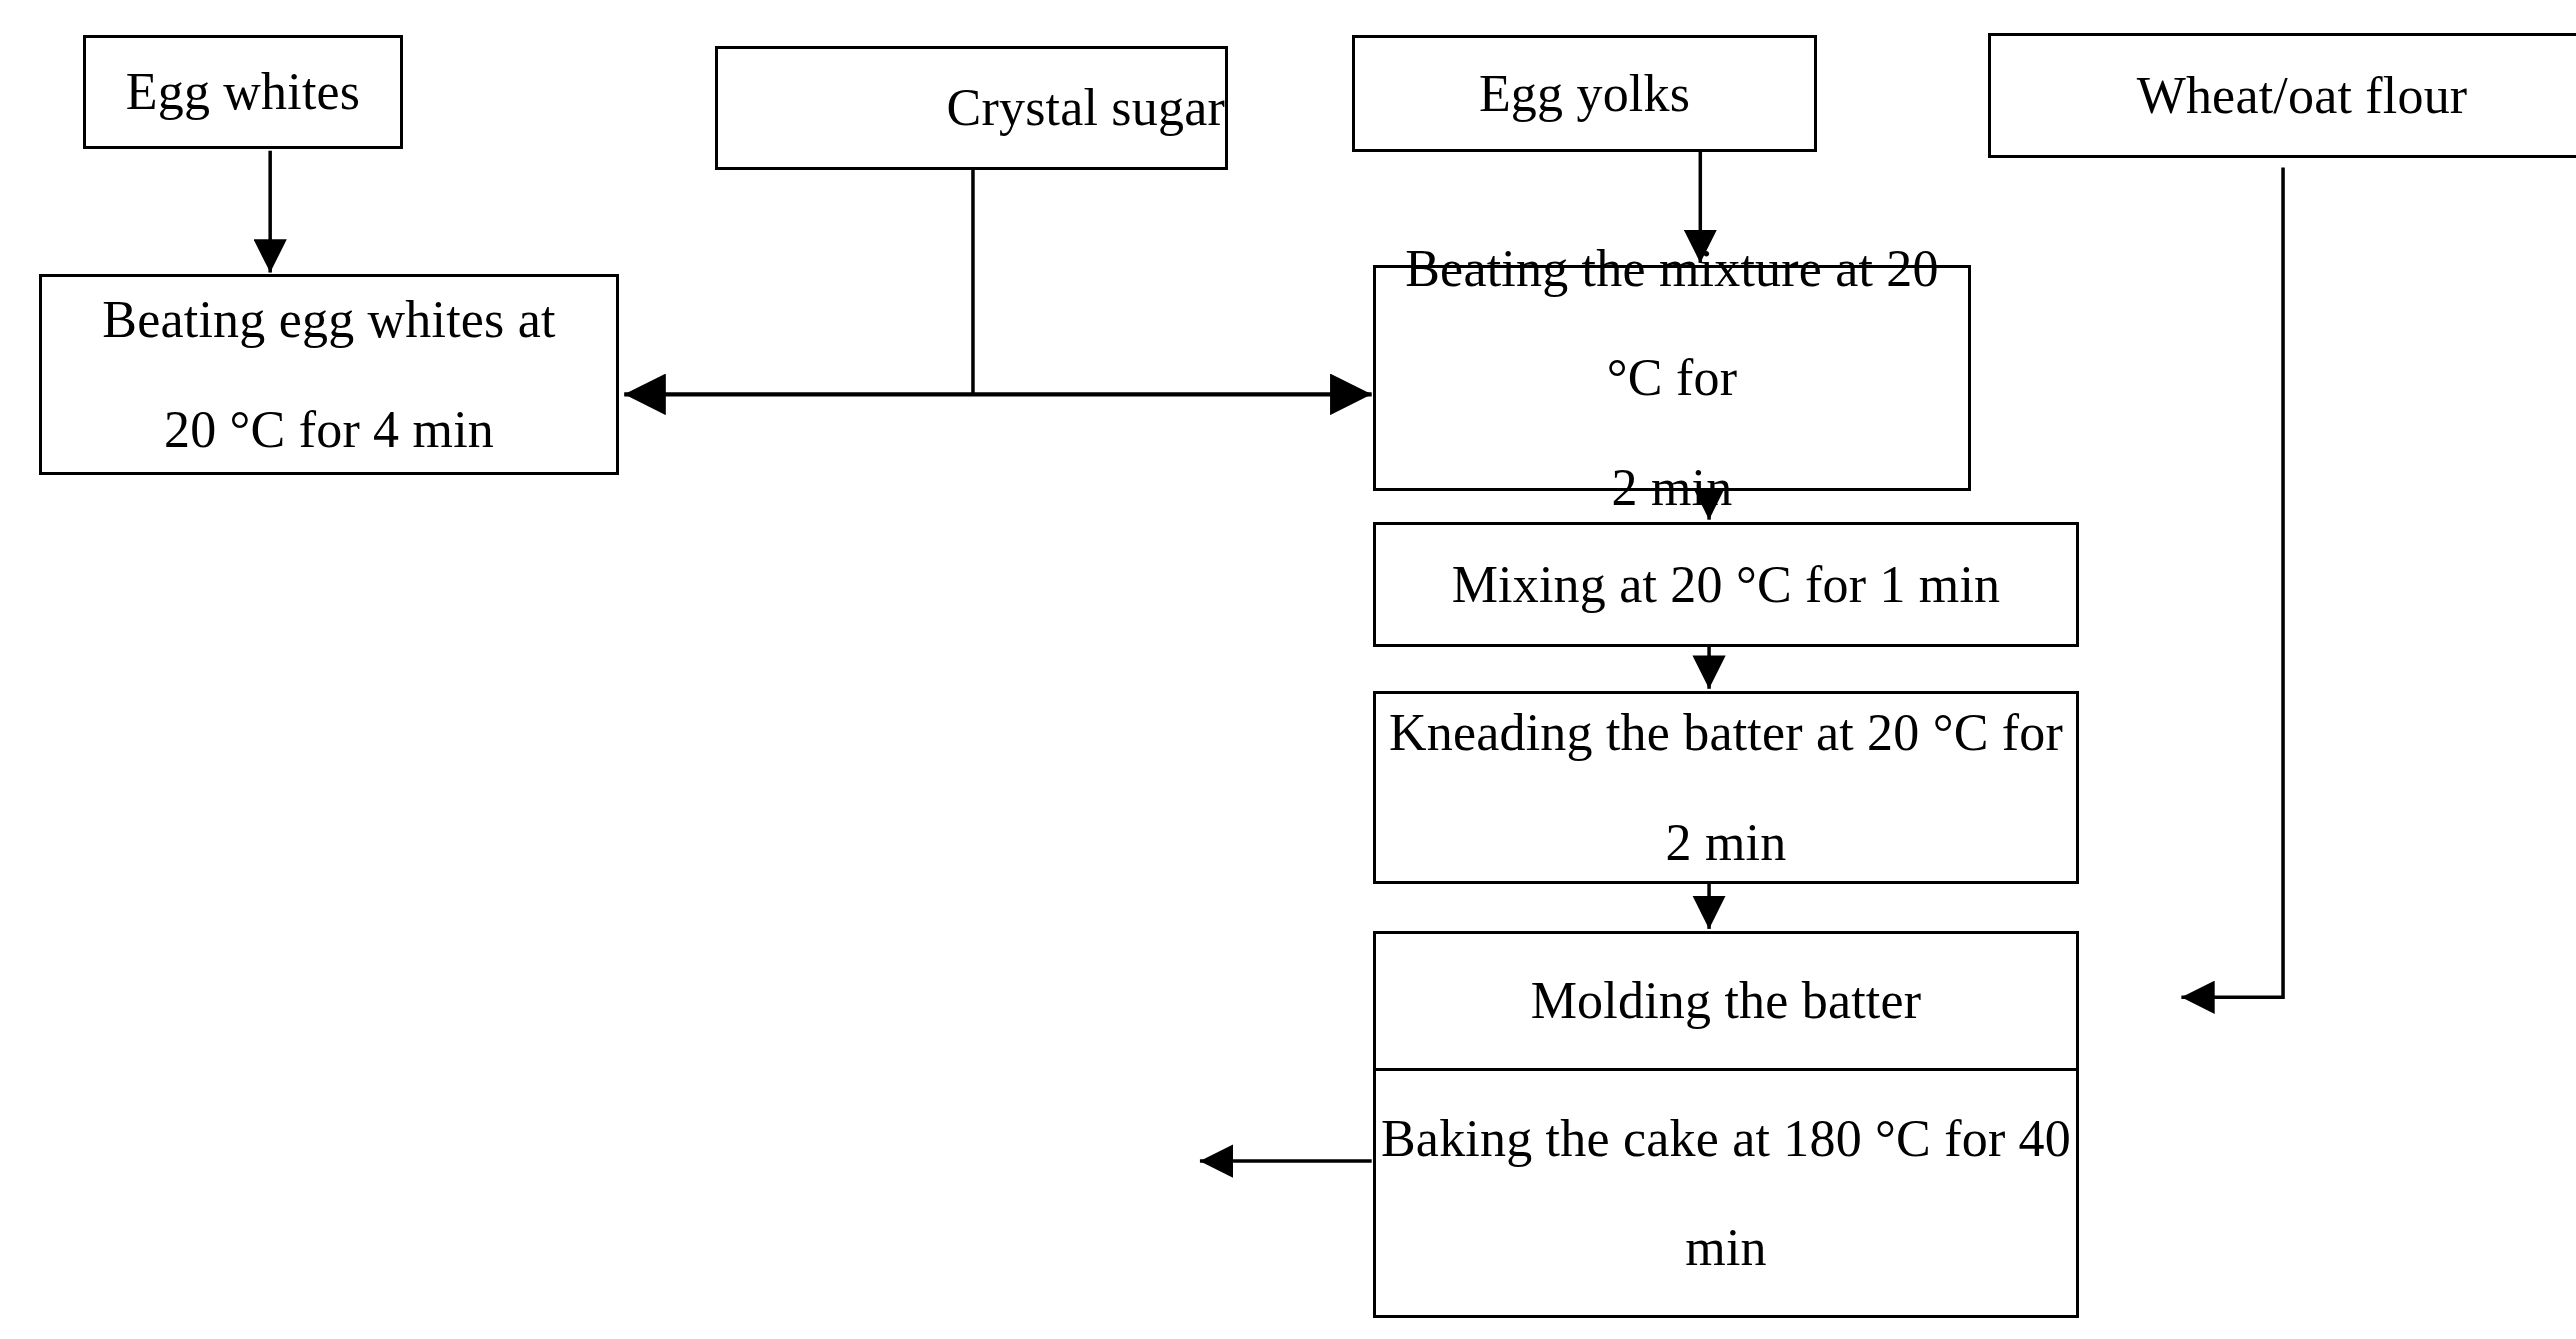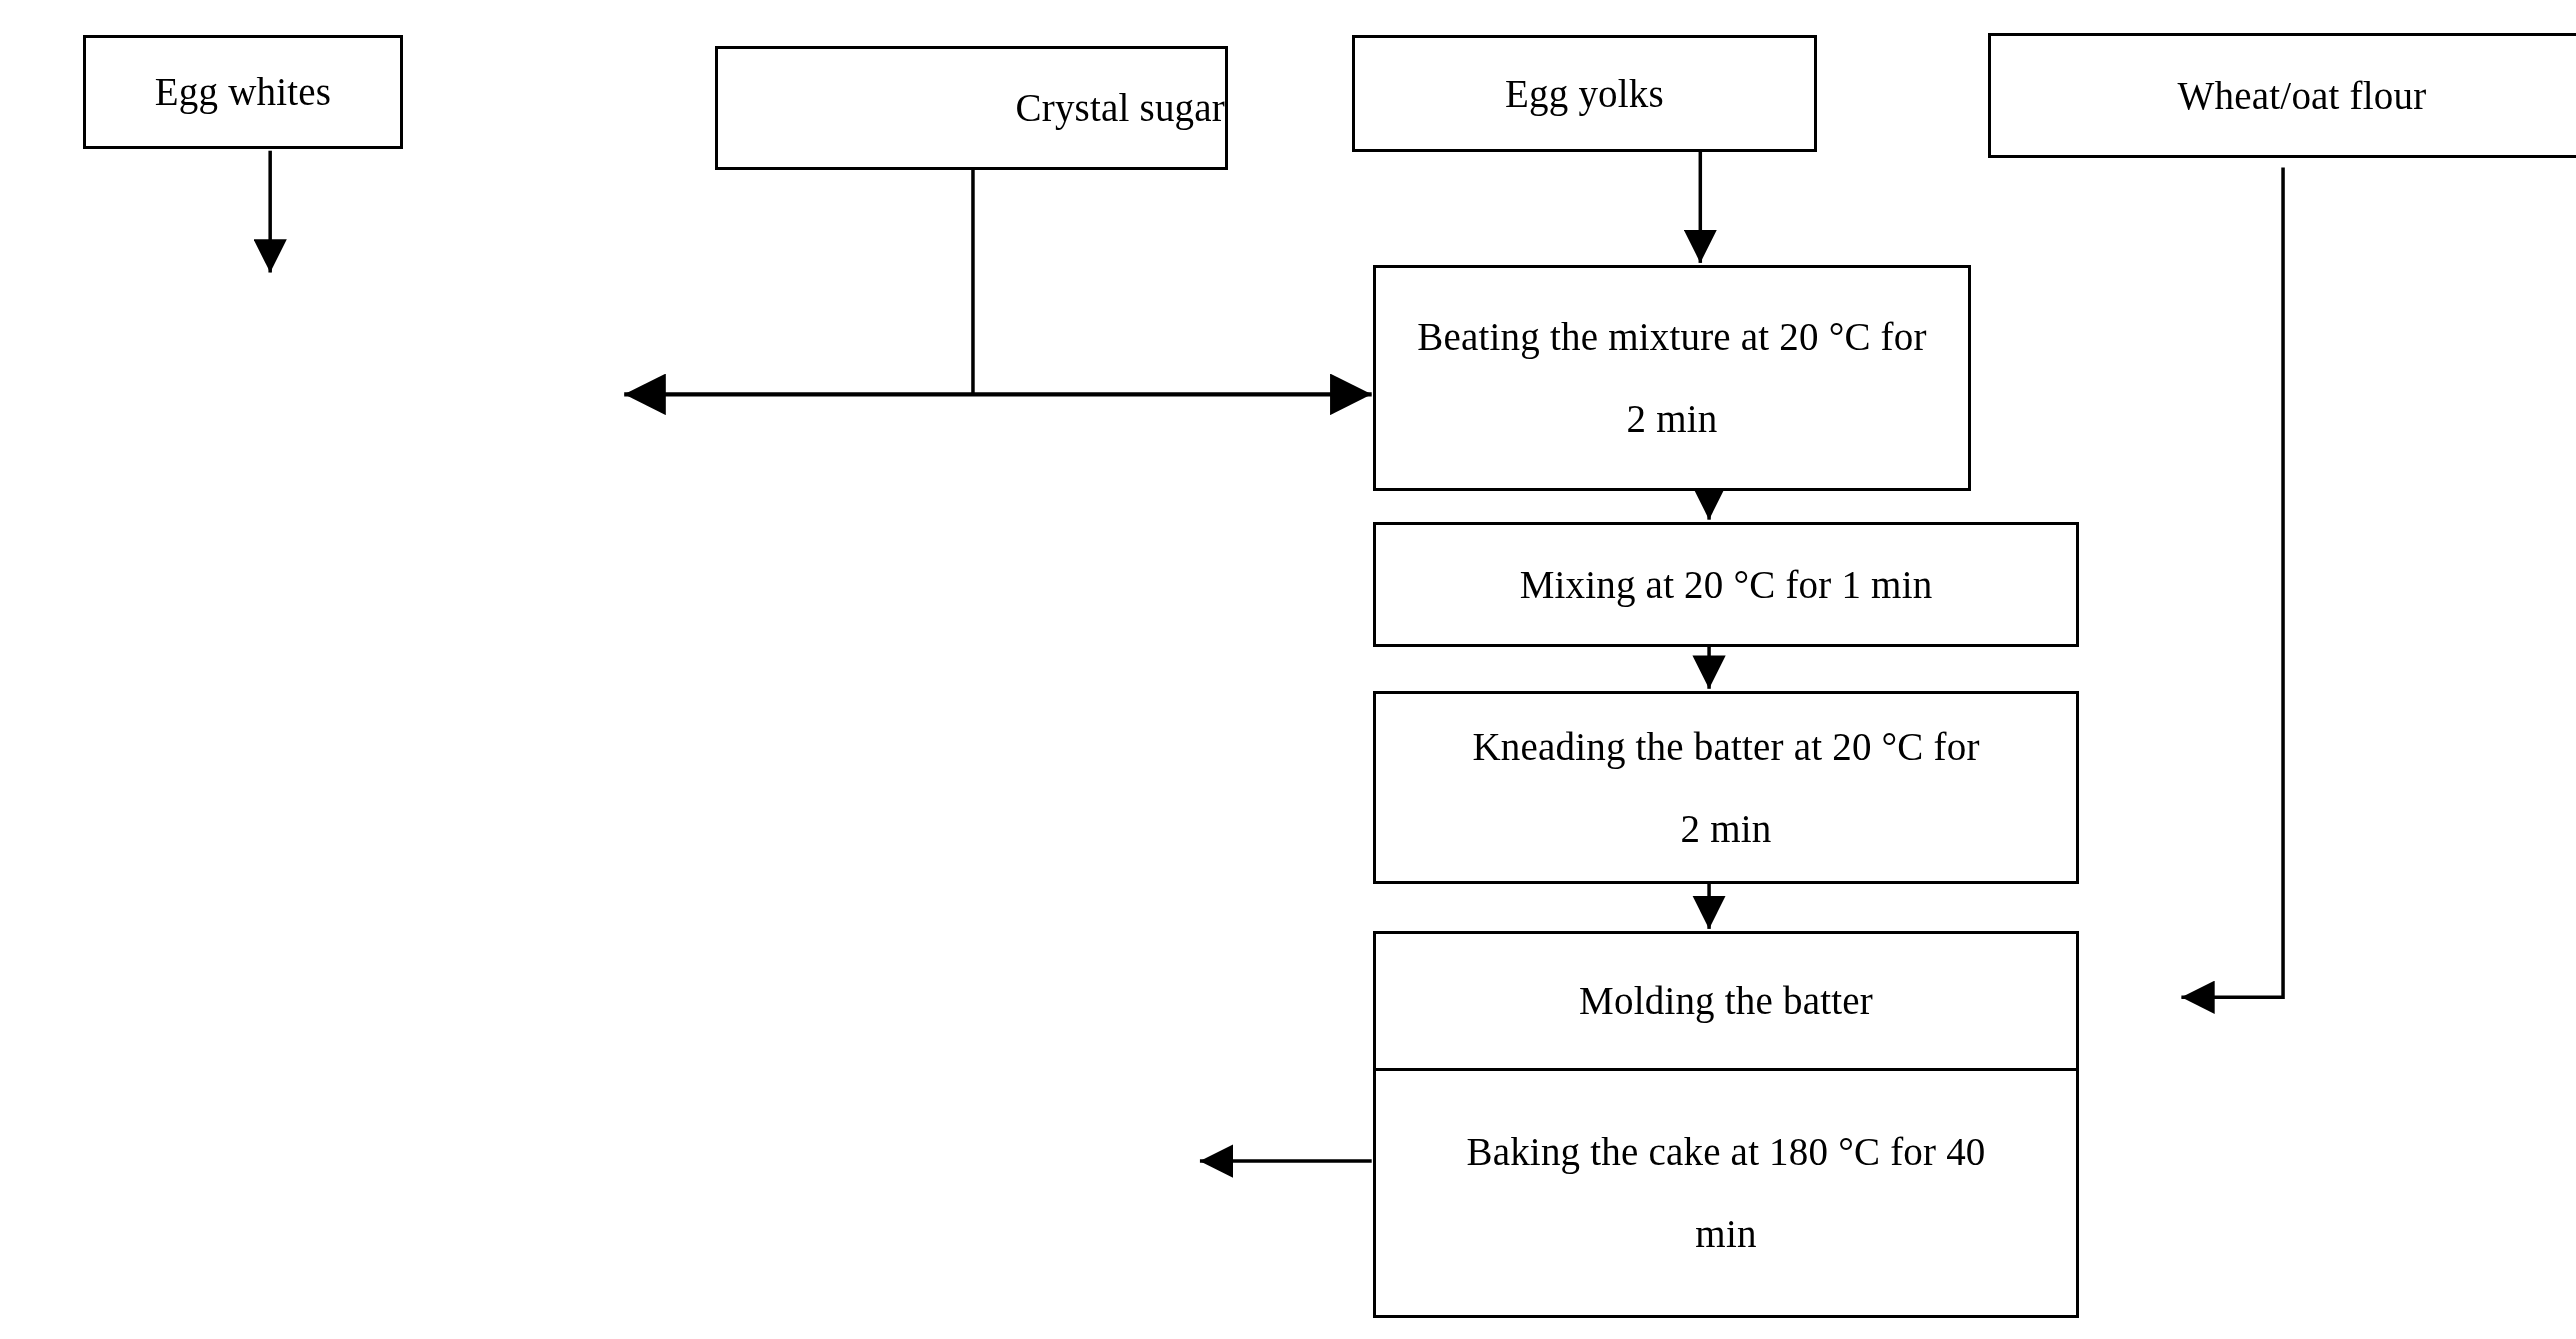--- a/index.html
+++ b/index.html
@@ -26,21 +26,21 @@
   }
   .node {
     position: absolute;
     box-sizing: border-box;
     border: 3.5px solid #000000;
     background: #ffffff;
     display: flex;
     align-items: center;
     justify-content: center;
     text-align: center;
-    font-size: 39px;
+    font-size: 52px;
     line-height: 2.1;
     white-space: pre-line;
     letter-spacing: 0.2px;
   }
   
   #n-egg-whites        { left:  83px;  top:   35px; width: 320px; height: 114px; }
   #n-crystal-sugar     { left: 715px;  top:   46px; width: 513px; height: 124px; justify-content: flex-end; }
   #n-egg-yolks         { left: 1352px; top:   35px; width: 465px; height: 117px; }
   #n-wheat-oat-flour   { left: 1988px; top:   33px; width: 628px; height: 125px; }
   #n-beating-egg-whites{ left:  39px;  top:  274px; width: 580px; height: 201px; }
@@ -101,20 +101,24 @@
   </div>
 
   <div class="node" id="n-egg-yolks">
     <span>Egg yolks</span>
   </div>
 
   <div class="node" id="n-wheat-oat-flour">
     <span>Wheat/oat flour</span>
   </div>
 
+  <div class="node" id="n-beating-egg-whites">
+    <span>Beating egg whites at
+20 °C for 4 min</span>
+  </div>
 
   <div class="node" id="n-beating-mixture">
     <span>Beating the mixture at 20 °C for
 2 min</span>
   </div>
 
   <div class="node" id="n-mixing">
     <span>Mixing at 20 °C for 1 min</span>
   </div>
 

